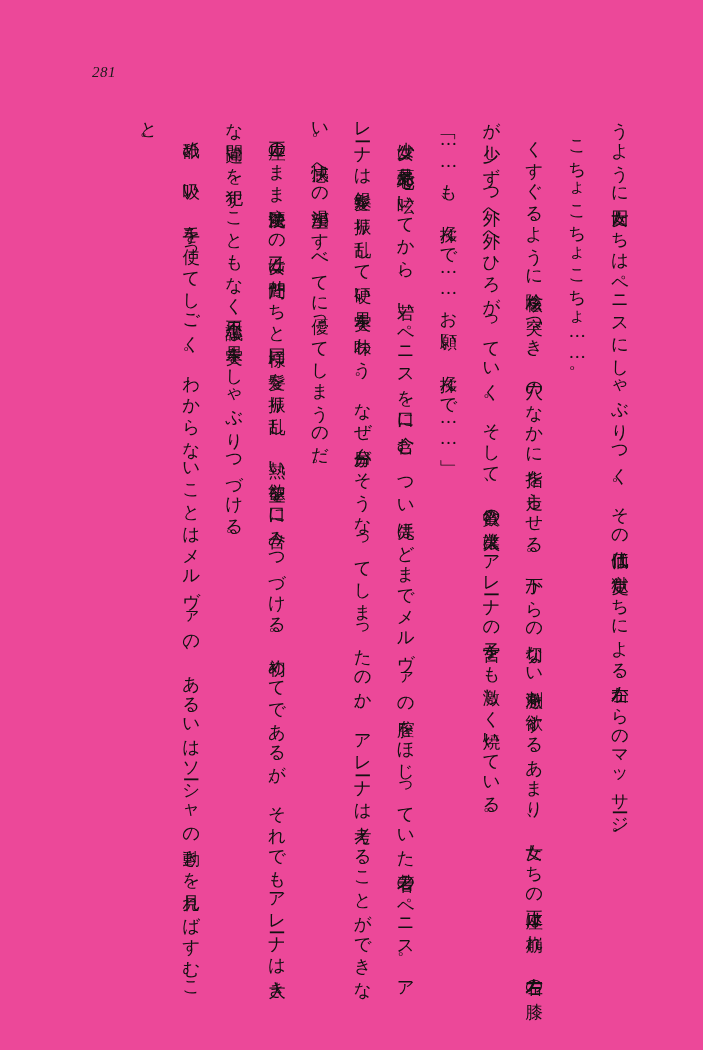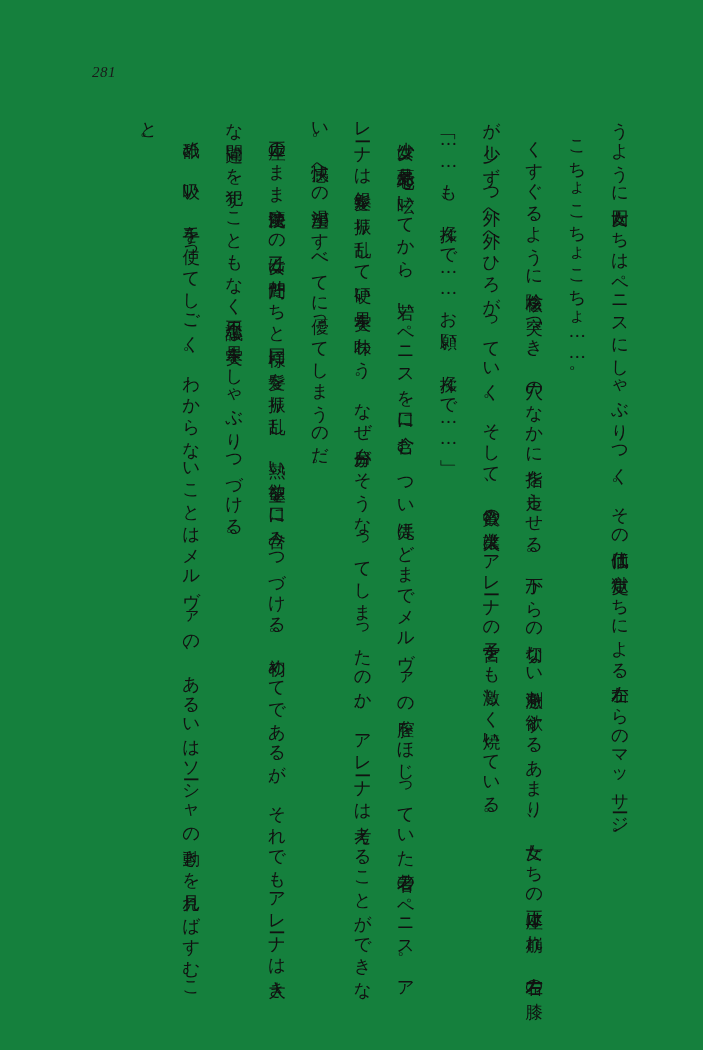--- a/index.html
+++ b/index.html
@@ -7,21 +7,21 @@
     padding: 0;
     background: #ffffff;
   }
   body {
     font-family: "DejaVu Serif", "Liberation Serif", serif;
   }
   .page {
     position: relative;
     width: 703px;
     height: 1050px;
-    background: #15803d;
+    background: #ec4899;
     overflow: hidden;
     text-decoration: underline;
   }
   .page-number {
     position: absolute;
     top: 64px;
     left: 92px;
     font-family: "Liberation Serif", "DejaVu Serif", serif;
     font-style: italic;
     font-size: 15px;

